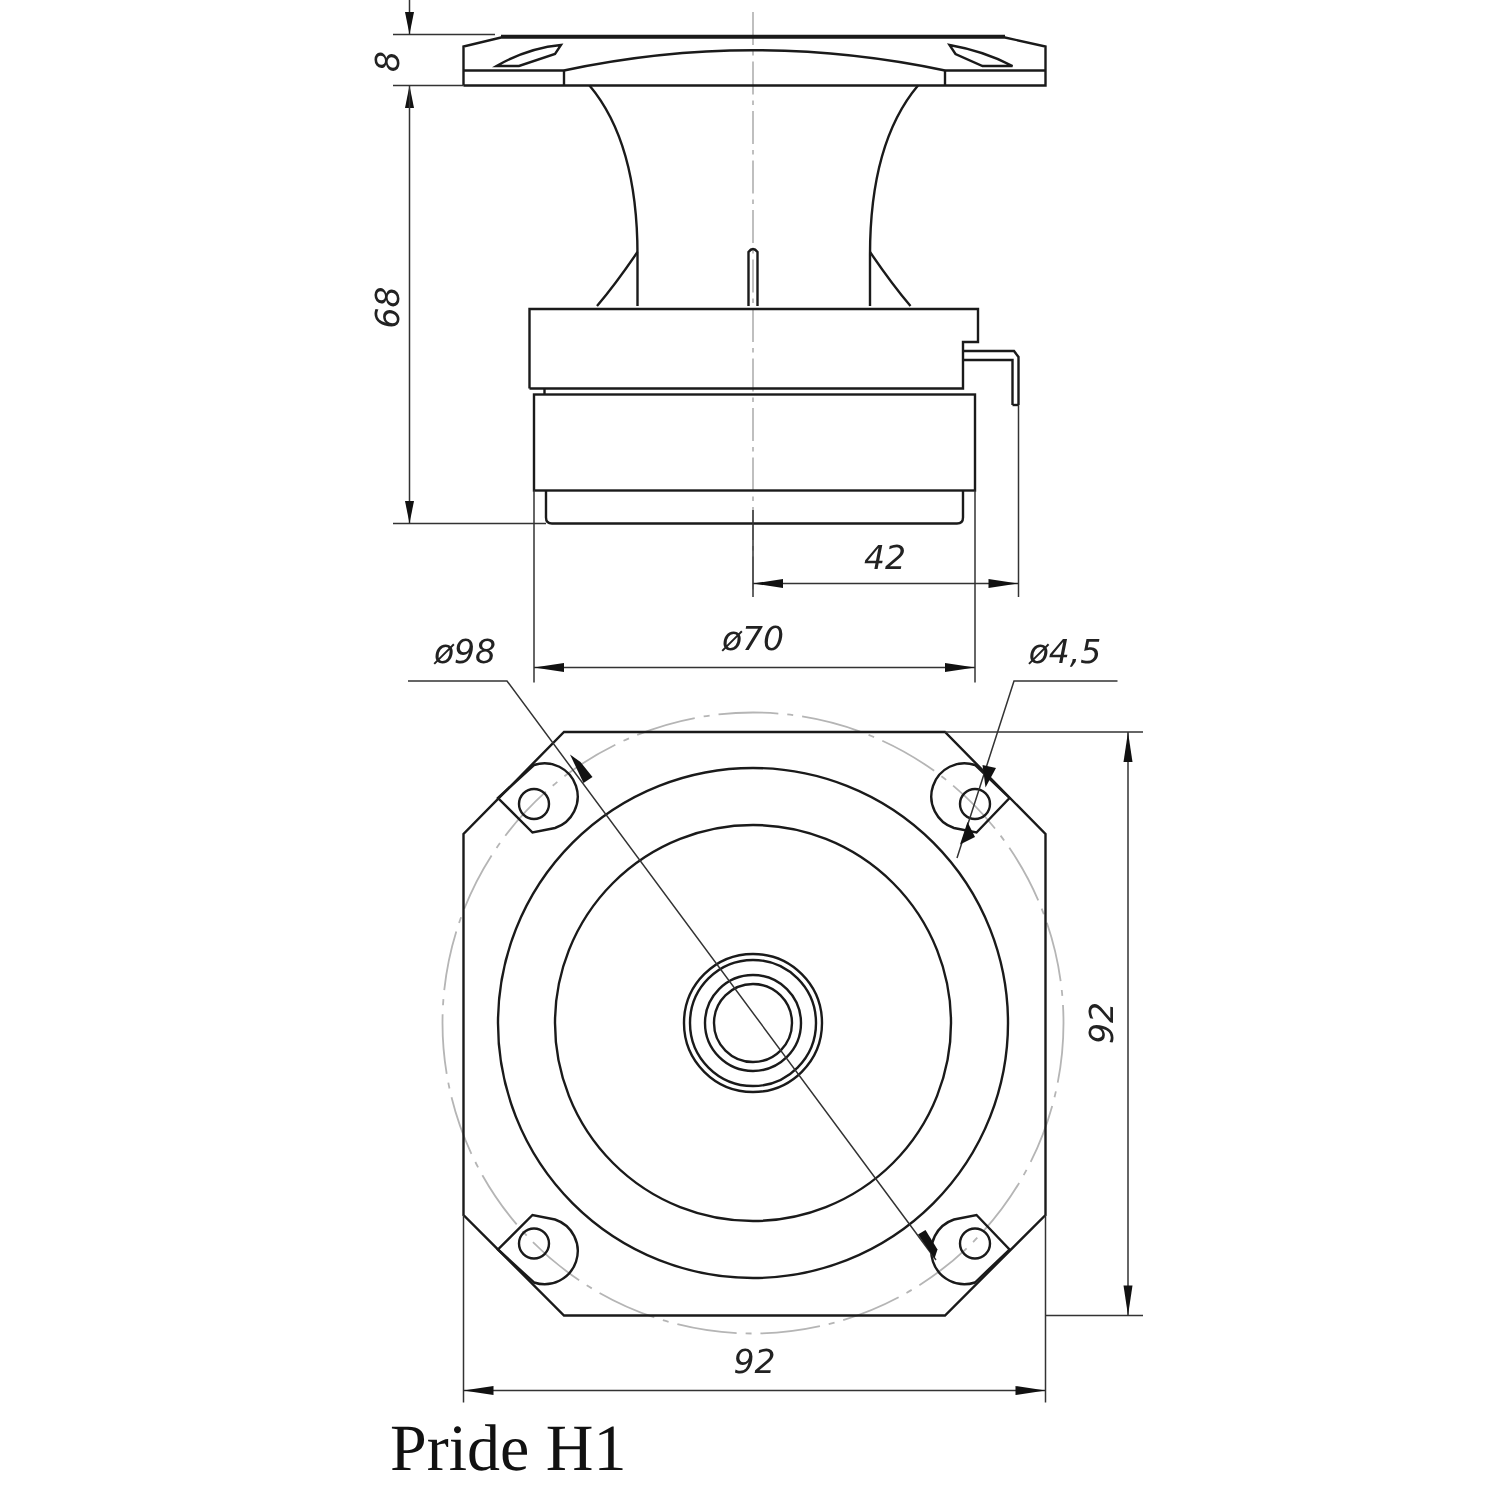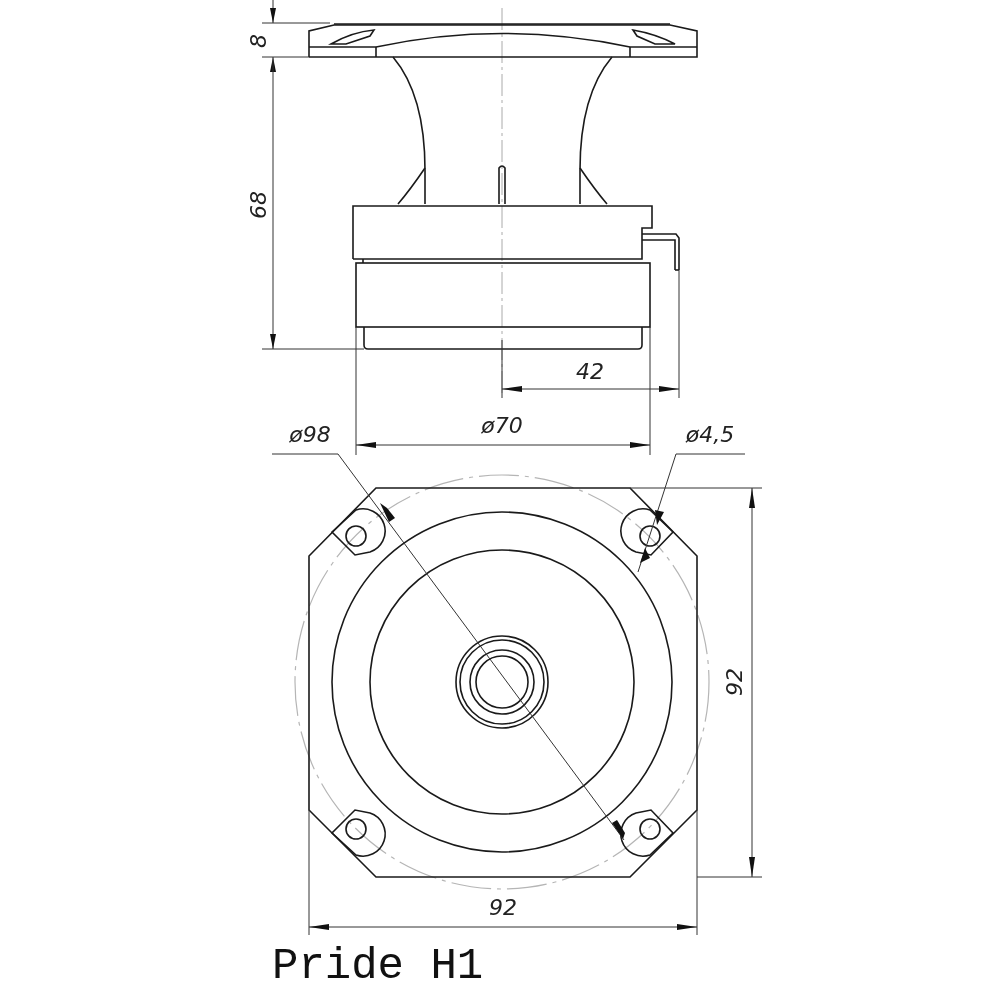--- a/index.html
+++ b/index.html
@@ -1,19 +1,19 @@
 <!DOCTYPE html>
 <html><head>
 <meta charset="utf-8">
 <style>
   html,body{margin:0;padding:0;background:#ffffff;}
   body{width:1000px;height:1000px;position:relative;overflow:hidden;font-family:"Liberation Sans",sans-serif;}
   #drawing{position:absolute;left:0;top:0;width:1000px;height:1000px;}
   .dimtxt{font-family:"DejaVu Sans",sans-serif;font-style:italic;font-size:22px;fill:#222;}
-  .title{position:absolute;left:272px;top:944px;font-family:Liberation Mono, monospace;font-size:44px;color:#111;line-height:1;}
+  .title{position:absolute;left:260px;top:944px;font-family:Liberation Serif, serif;font-size:44px;color:#111;line-height:1;}
   .ln{stroke:#1a1a1a;stroke-width:1.6;fill:none;}
   .thin{stroke:#333;stroke-width:1;fill:none;}
   .center{stroke:#aaa;stroke-width:1;fill:none;stroke-dasharray:22 4 3 4;}
   .dash{stroke:#b5b5b5;stroke-width:1.2;fill:none;stroke-dasharray:40 6 4 6;}
   .arrow{fill:#111;stroke:none;}
 </style>
 </head>
 <body>
 
 <svg id="drawing" viewBox="0 0 1000 1000" xmlns="http://www.w3.org/2000/svg">

